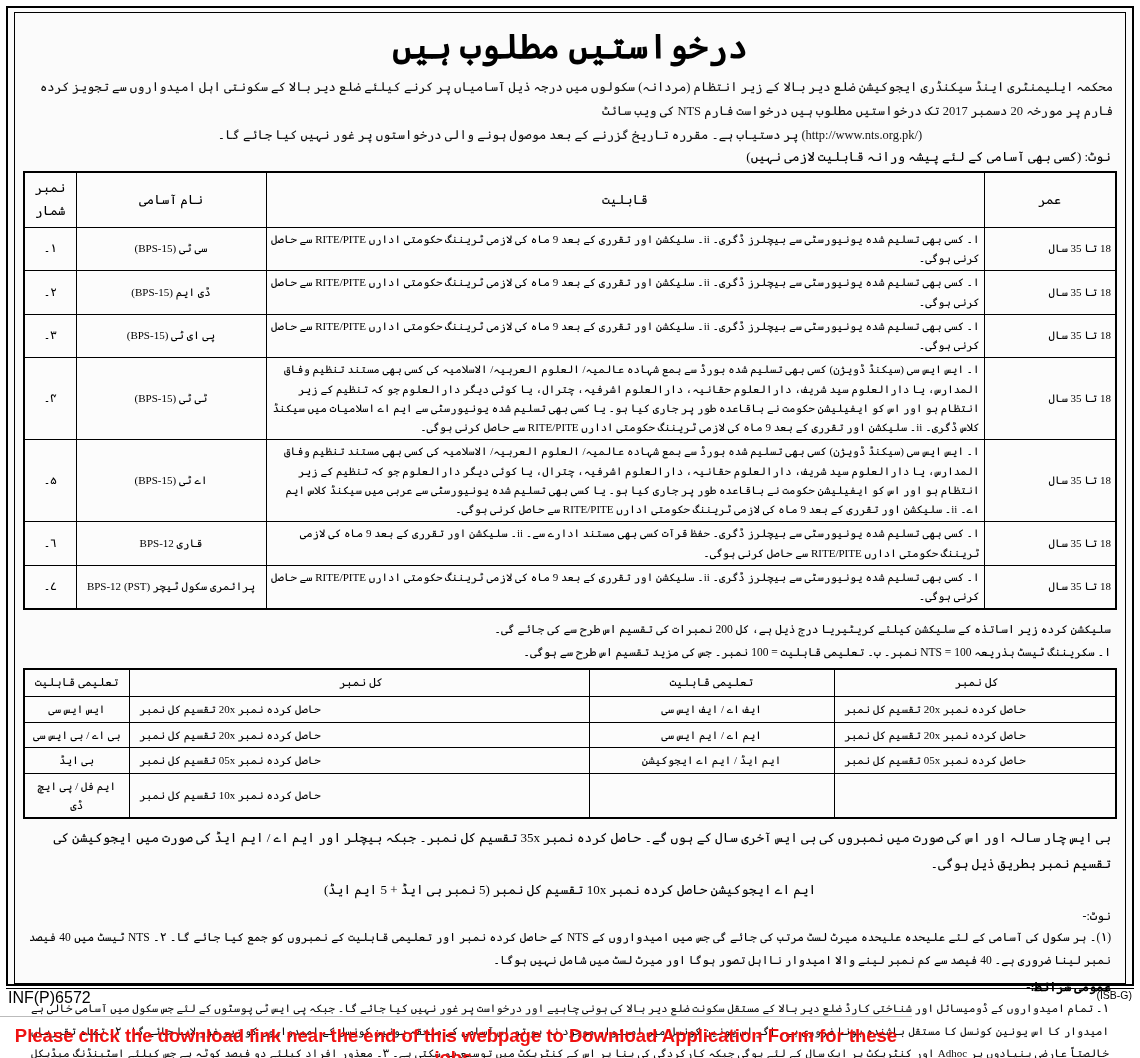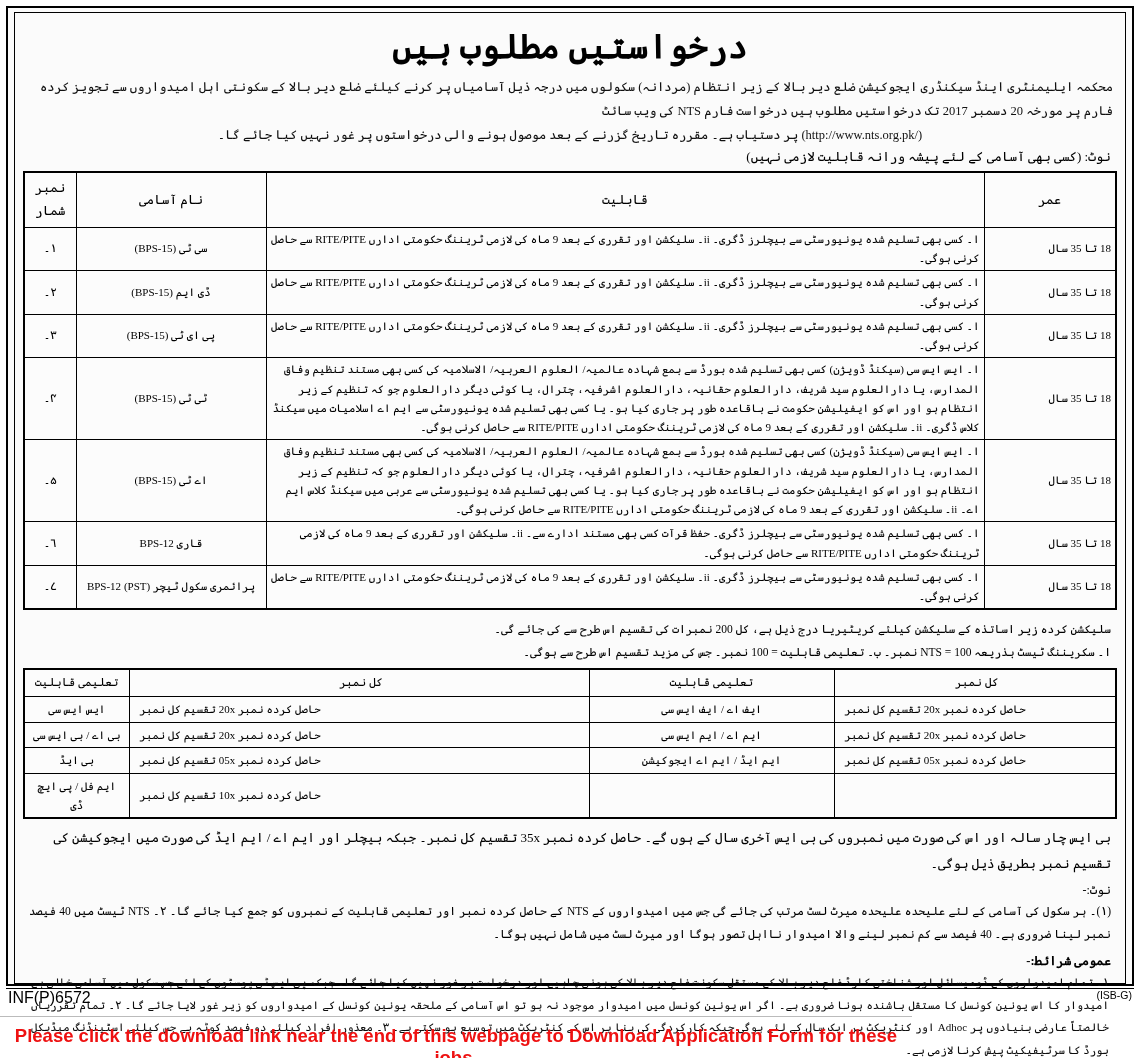--- a/index.html
+++ b/index.html
@@ -304,20 +304,21 @@
             <td class="mk-marks2"></td>
             <td class="mk-qual2"></td>
             <td class="mk-marks">حاصل کردہ نمبر 10x تقسیم کل نمبر</td>
             <td class="mk-qual">ایم فل / پی ایچ ڈی</td>
           </tr>
         </tbody>
     </table>
 
     <div class="after-marks">
       <div>بی ایس چار سالہ اور اس کی صورت میں نمبروں کی بی ایس آخری سال کے ہوں گے۔ حاصل کردہ نمبر 35x تقسیم کل نمبر۔ جبکہ بیچلر اور ایم اے / ایم ایڈ کی صورت میں ایجوکیشن کی تقسیم نمبر بطریق ذیل ہوگی۔</div>
+      <div class="center-ln">ایم اے ایجوکیشن حاصل کردہ نمبر 10x تقسیم کل نمبر (5 نمبر بی ایڈ + 5 ایم ایڈ)</div>
     </div>
 
     <div class="note-head">نوٹ:-</div>
     <div class="note-item">(۱)۔ ہر سکول کی آسامی کے لئے علیحدہ علیحدہ میرٹ لسٹ مرتب کی جائے گی جس میں امیدواروں کے NTS کے حاصل کردہ نمبر اور تعلیمی قابلیت کے نمبروں کو جمع کیا جائے گا۔ ۲۔ NTS ٹیسٹ میں 40 فیصد نمبر لینا ضروری ہے۔ 40 فیصد سے کم نمبر لینے والا امیدوار نااہل تصور ہوگا اور میرٹ لسٹ میں شامل نہیں ہوگا۔</div>
 
     <div class="gen-head">عمومی شرائط:-</div>
     <div class="gen-body" id="gen-body">
         <p>۱۔   تمام امیدواروں کے ڈومیسائل اور شناختی کارڈ ضلع دیر بالا کے مستقل سکونت ضلع دیر بالا کی ہونی چاہیے اور درخواست پر غور نہیں کیا جائے گا۔ جبکہ پی ایس ٹی پوسٹوں کے لئے جس سکول میں آسامی خالی ہے امیدوار کا اس یونین کونسل کا مستقل باشندہ ہونا ضروری ہے۔ اگر اس یونین کونسل میں امیدوار موجود نہ ہو تو اس آسامی کے ملحقہ یونین کونسل کے امیدواروں کو زیر غور لایا جائے گا۔ ۲۔ تمام تقرریاں خالصتاً عارضی بنیادوں پر Adhoc اور کنٹریکٹ پر ایک سال کے لئے ہوگی جبکہ کارکردگی کی بنا پر اس کے کنٹریکٹ میں توسیع ہو سکتی ہے۔ ۳۔ معذور افراد کیلئے دو فیصد کوٹہ ہے جس کیلئے اسٹینڈنگ میڈیکل بورڈ کا سرٹیفیکیٹ پیش کرنا لازمی ہے۔</p>
       </div>
 

